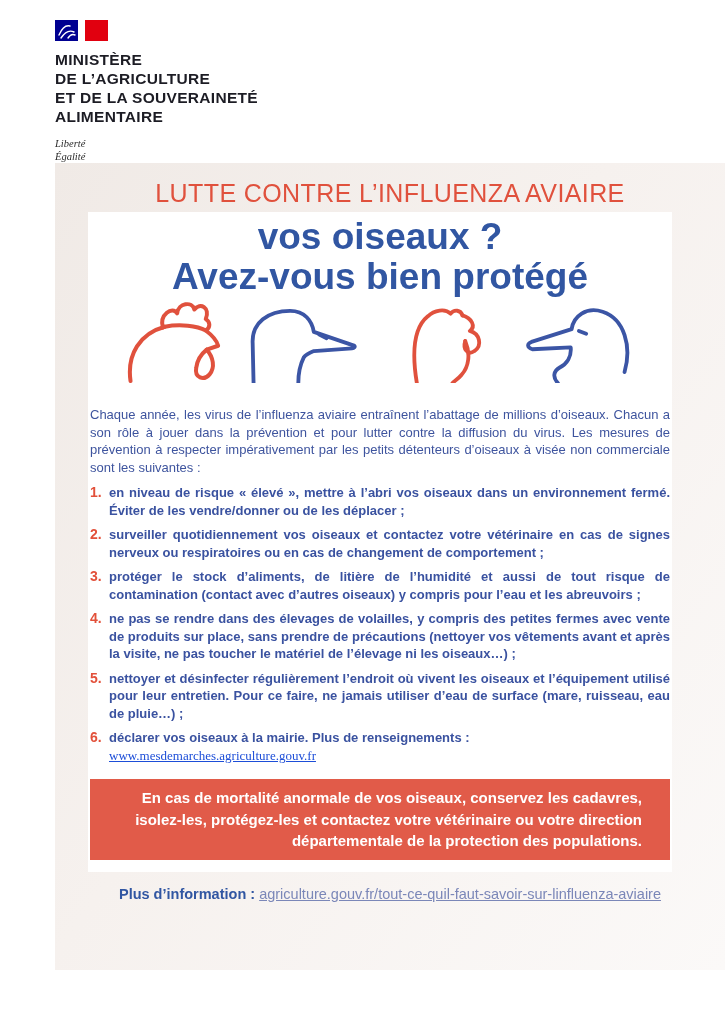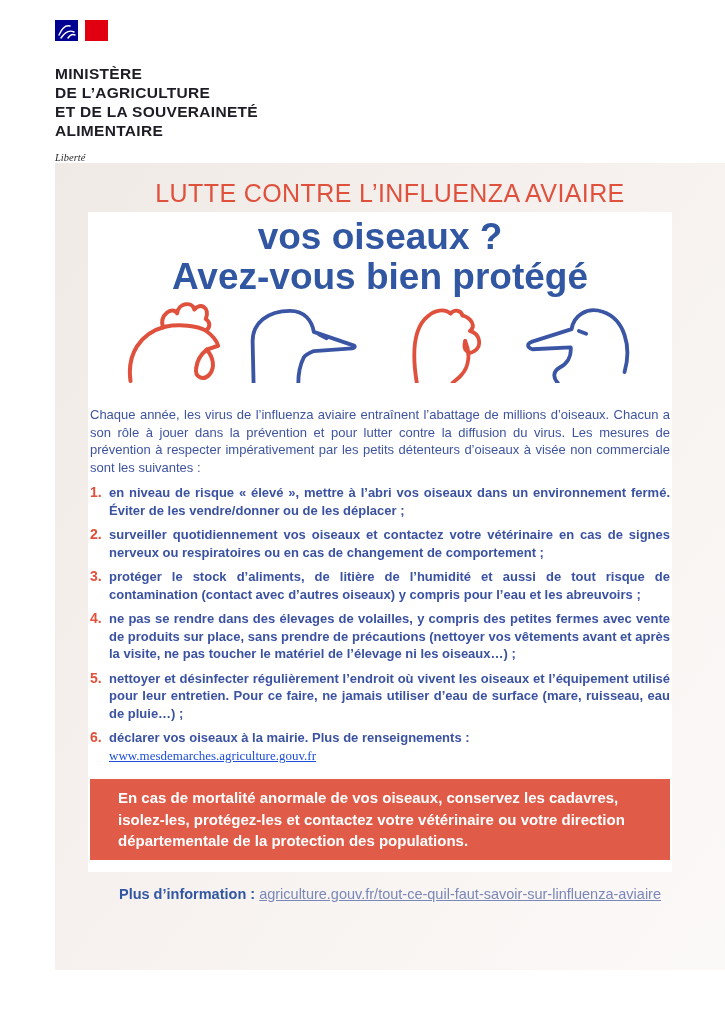--- a/index.html
+++ b/index.html
@@ -5,21 +5,21 @@
   html,body{margin:0;padding:0;background:#ffffff;}
   body{
     width:725px;height:1024px;position:relative;overflow:hidden;
     font-family:"Liberation Sans",sans-serif;
     -webkit-font-smoothing:antialiased;
   }
 
   
   .gov-header{position:absolute;left:55px;top:20px;}
   .flag{display:block;}
-  .ministry{margin-top:21px;font-weight:bold;font-size:15.5px;line-height:19px;
+  .ministry{margin-top:7px;font-weight:bold;font-size:15.5px;line-height:19px;
     color:#1c1c24;letter-spacing:.3px;}
   .motto{margin-top:11px;font-family:Liberation Serif, serif;font-style:italic;
     font-size:10.5px;line-height:13px;color:#2b2b2b;}
 
   
   .card{
     position:absolute;left:55px;top:163px;width:670px;height:807px;
     background:linear-gradient(125deg,#f0eae6 0%,#f6f1ee 45%,#fbf9f8 100%);
     overflow:hidden;
   }
@@ -57,21 +57,21 @@
   }
   .measures li .num{
     position:absolute;left:0;top:0;color:#e2503a;font-size:14px;font-weight:bold;
   }
   .measures li.last{text-align:left;}
   .inline-link{
     color:#1d4ed8;font-weight:normal;text-decoration:underline;cursor:pointer;font-family:Liberation Serif, serif;
   }
   .alert{
     margin:15px 0 0 0;background:#e15b49;color:#ffffff;font-weight:bold;
-    font-size:15px;line-height:21.5px;text-align:left;padding:8px 28px;
+    font-size:15px;line-height:21.5px;text-align:right;padding:8px 28px;
   }
   .more-info{
     margin-top:14px;text-align:center;font-size:14.5px;color:#3156a2;
   }
   .more-info .label{font-weight:bold;}
   .more-info .link{
     color:#7b87b8;text-decoration:underline;cursor:pointer;font-weight:normal;
   }
 </style>
 </head>

